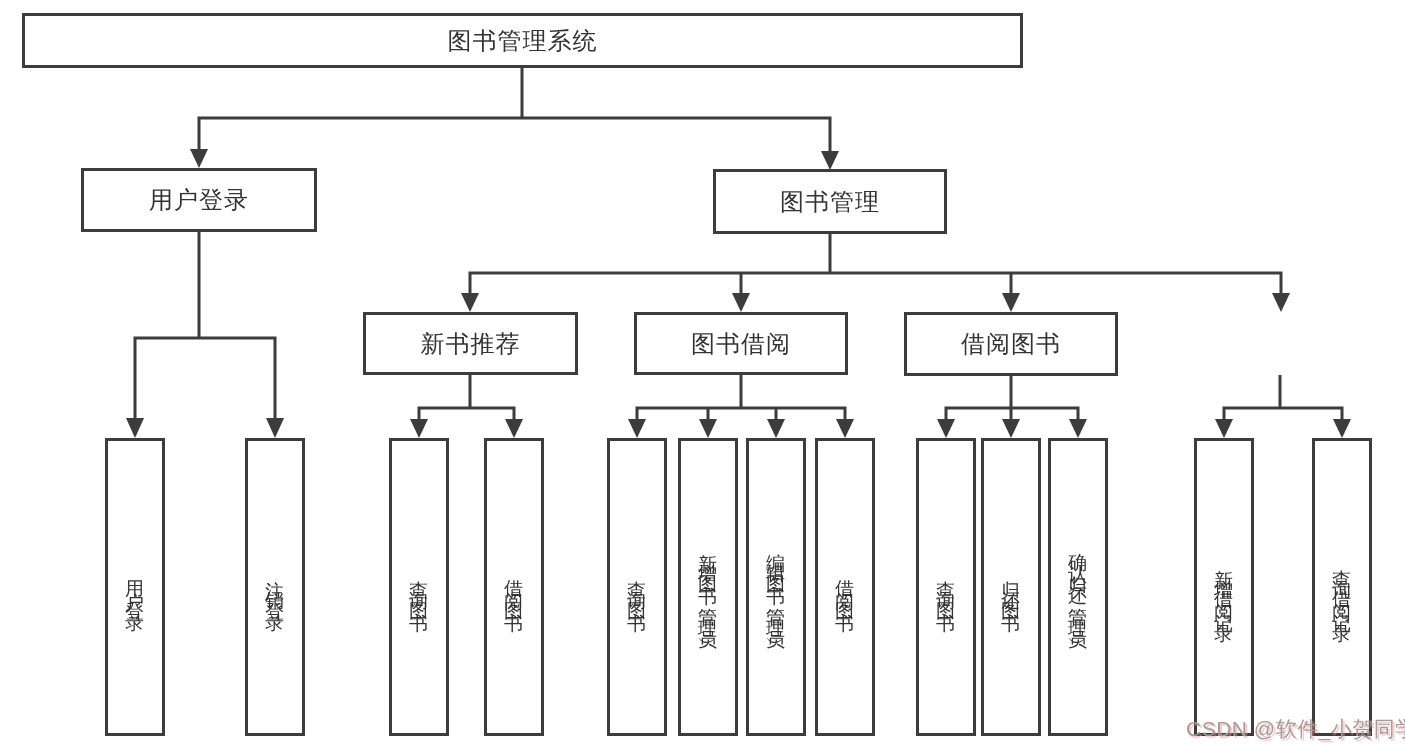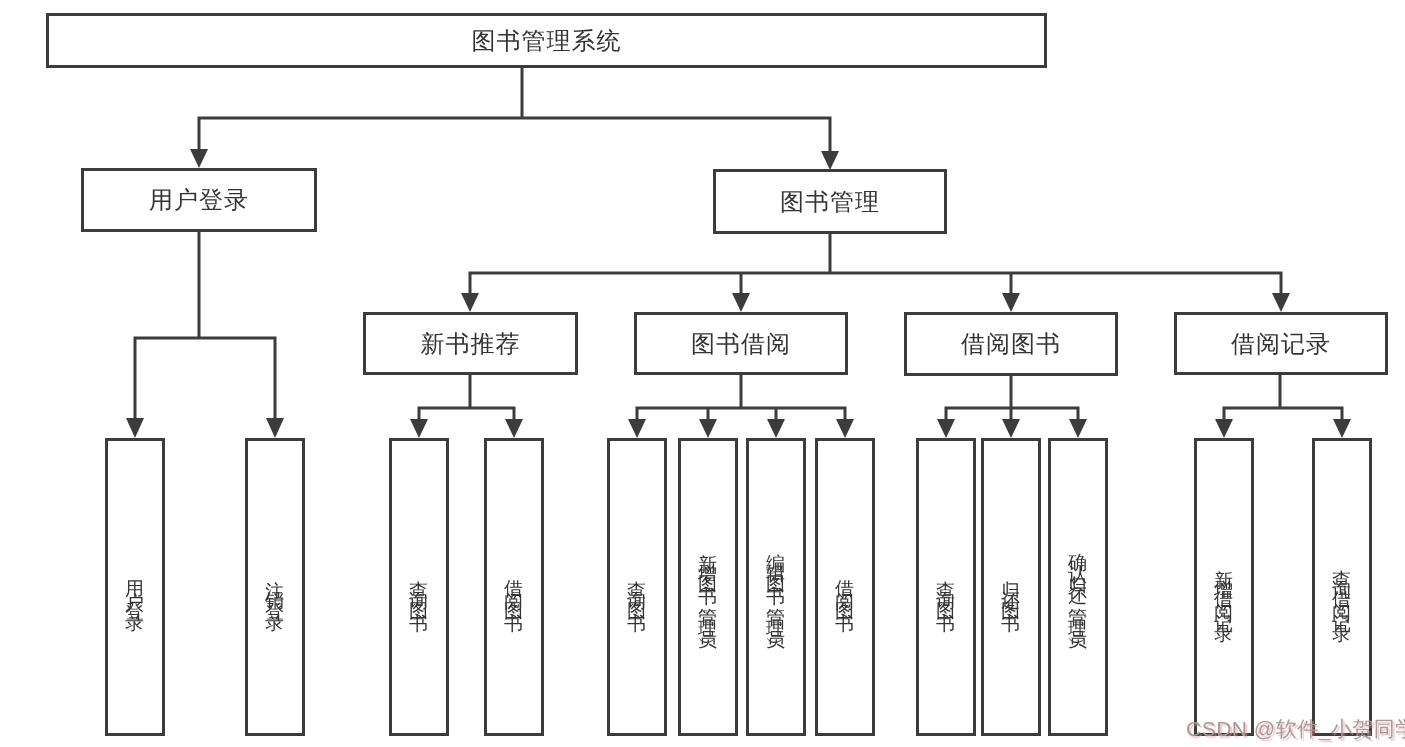--- a/index.html
+++ b/index.html
@@ -116,42 +116,39 @@
     <polygon fill="#3c3c3c" points="1002,419 1020,419 1011,438"></polygon>
     <polygon fill="#3c3c3c" points="1069,419 1087,419 1078,438"></polygon>
 
     <g stroke="#3c3c3c" stroke-width="3">
       <path d="M1280 375 V408 M1222.5 408 H1343.5 M1224 408 V419 M1342 408 V419"></path>
     </g>
     <polygon fill="#3c3c3c" points="1215,419 1233,419 1224,438"></polygon>
     <polygon fill="#3c3c3c" points="1333,419 1351,419 1342,438"></polygon>
   </svg>
 
-  <div class="hbox" style="left:22px; top:13px; width:1001px; height:55px;margin-left:24px;">
+  <div class="hbox" style="left:22px; top:13px; width:1001px; height:55px;">
     <span>图书管理系统</span>
   </div>
 
   <div class="hbox" style="left:81px; top:168px; width:236px; height:64px;">
     <span>用户登录</span>
   </div>
   <div class="hbox" style="left:363px; top:312px; width:215px; height:63px;">
     <span>新书推荐</span>
   </div>
 
   <div class="hbox" style="left:713px; top:169px; width:234px; height:65px;">
     <span>图书管理</span>
   </div>
   <div class="hbox" style="left:634px; top:312px; width:214px; height:63px;text-align:center;">
     <span>图书借阅</span>
   </div>
   <div class="hbox" style="left:904px; top:312px; width:214px; height:64px;">
     <span>借阅图书</span>
-  </div>
-  <div class="hbox" style="left:1174px; top:312px; width:214px; height:63px;">
-    <span>借阅记录</span>
   </div>
 
   <div class="vbox" style="left:105px;">
     <span class="vtext">用户登录</span>
   </div>
   <div class="vbox" style="left:245px;">
     <span class="vtext">注销登录</span>
   </div>
 
   <div class="vbox" style="left:389px;">

